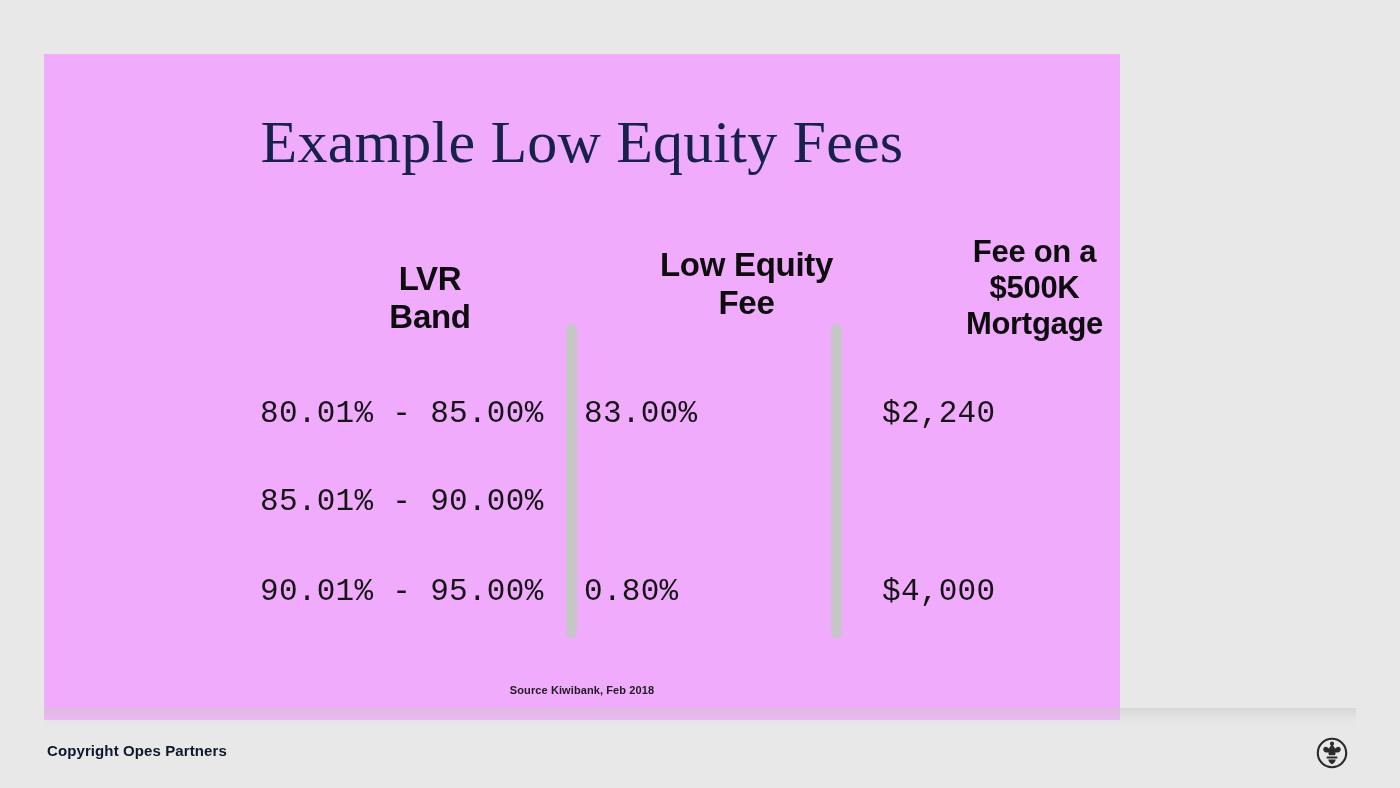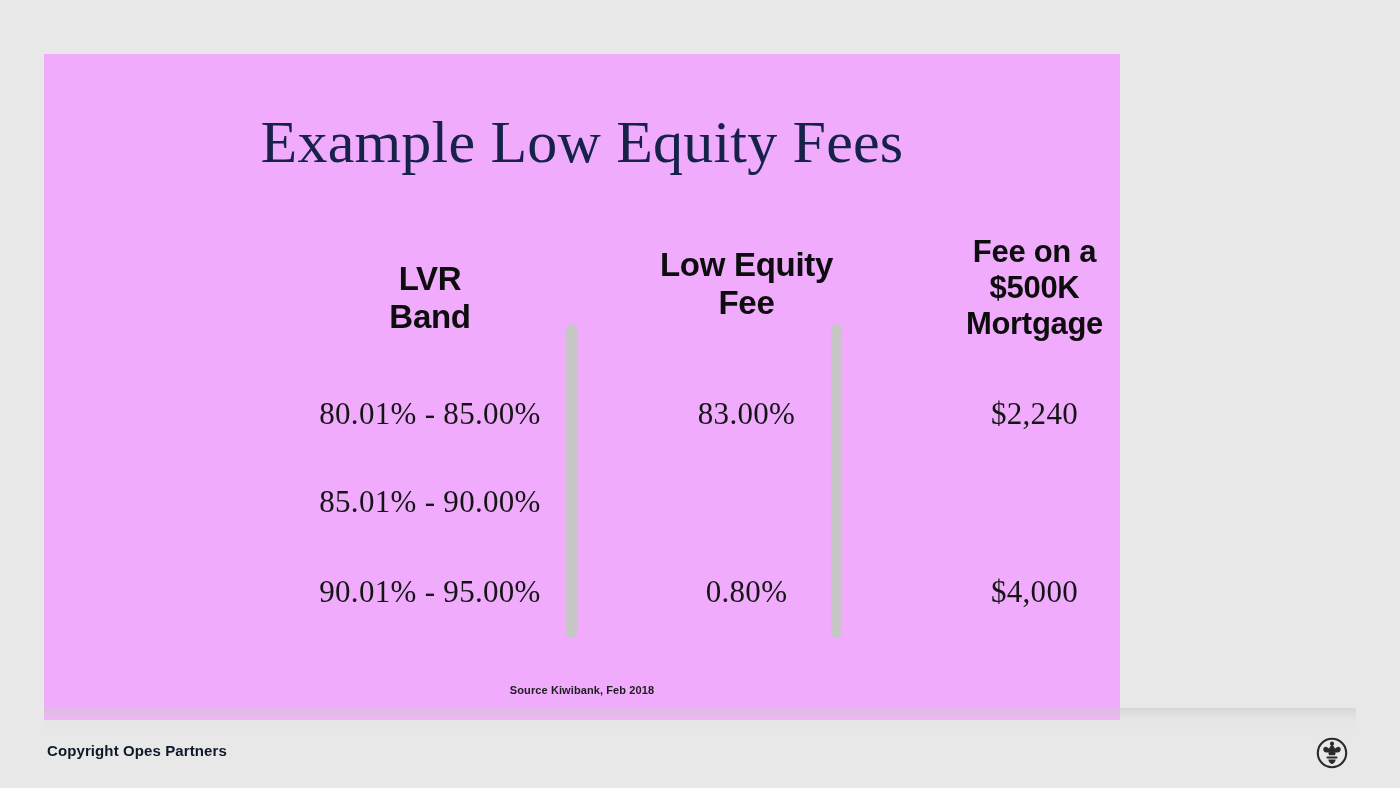--- a/index.html
+++ b/index.html
@@ -111,24 +111,24 @@
     top: 270px;
     background: #c6c6c6;
     border-radius: 6px;
   }
   .divider-1 { left: 522px; }
   .divider-2 { left: 787px; }
 
   
   .data-cell {
     position: absolute;
-    font-family: Liberation Serif, serif;
+    font-family: Liberation Mono, monospace;
     font-size: 31px;
     color: #151515;
-    text-align: center;
+    text-align: left;
     font-weight: 400;
     letter-spacing: 0.3px;
   }
 
   .cell-c1 { left: 216px; width: 340px; }
   .cell-c2 { left: 540px; width: 325px; }
   .cell-c3 { left: 838px; width: 305px; }
 
   .row-1 { top: 342px; }
   .row-2 { top: 430px; }

